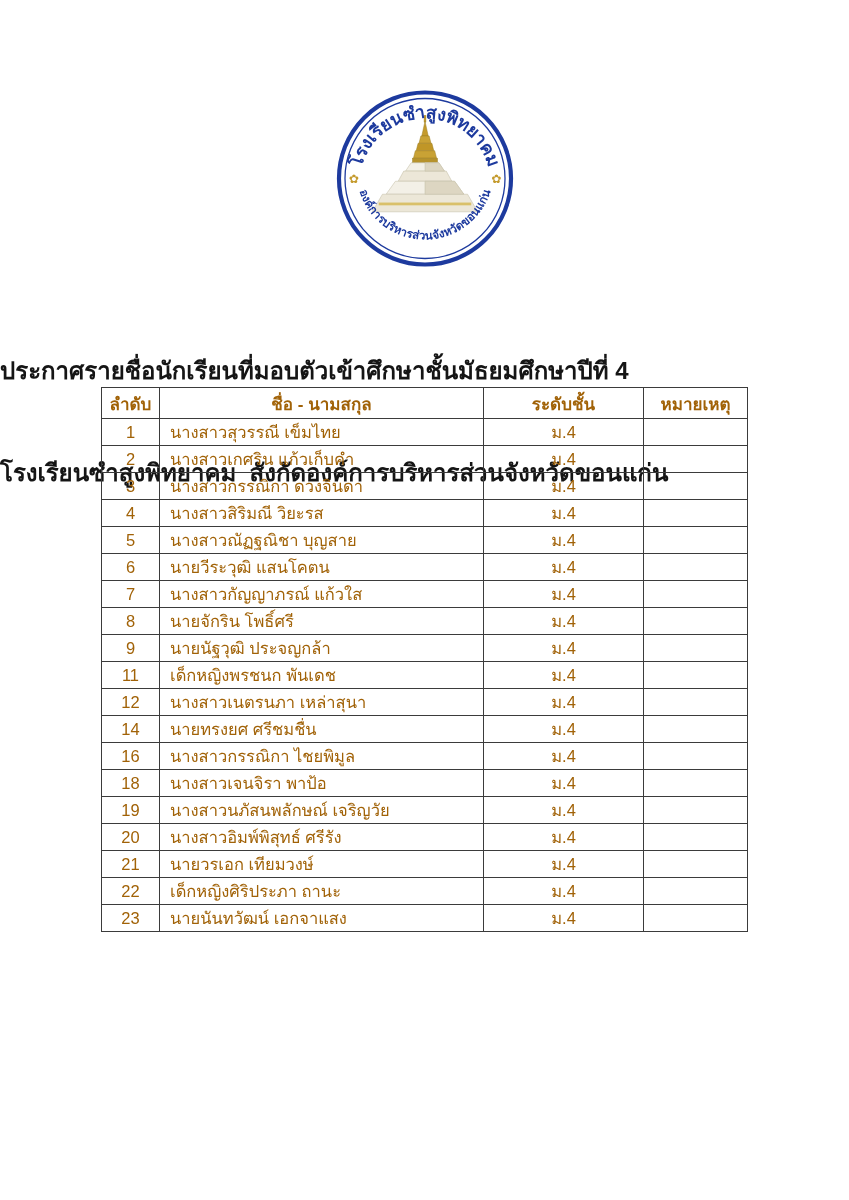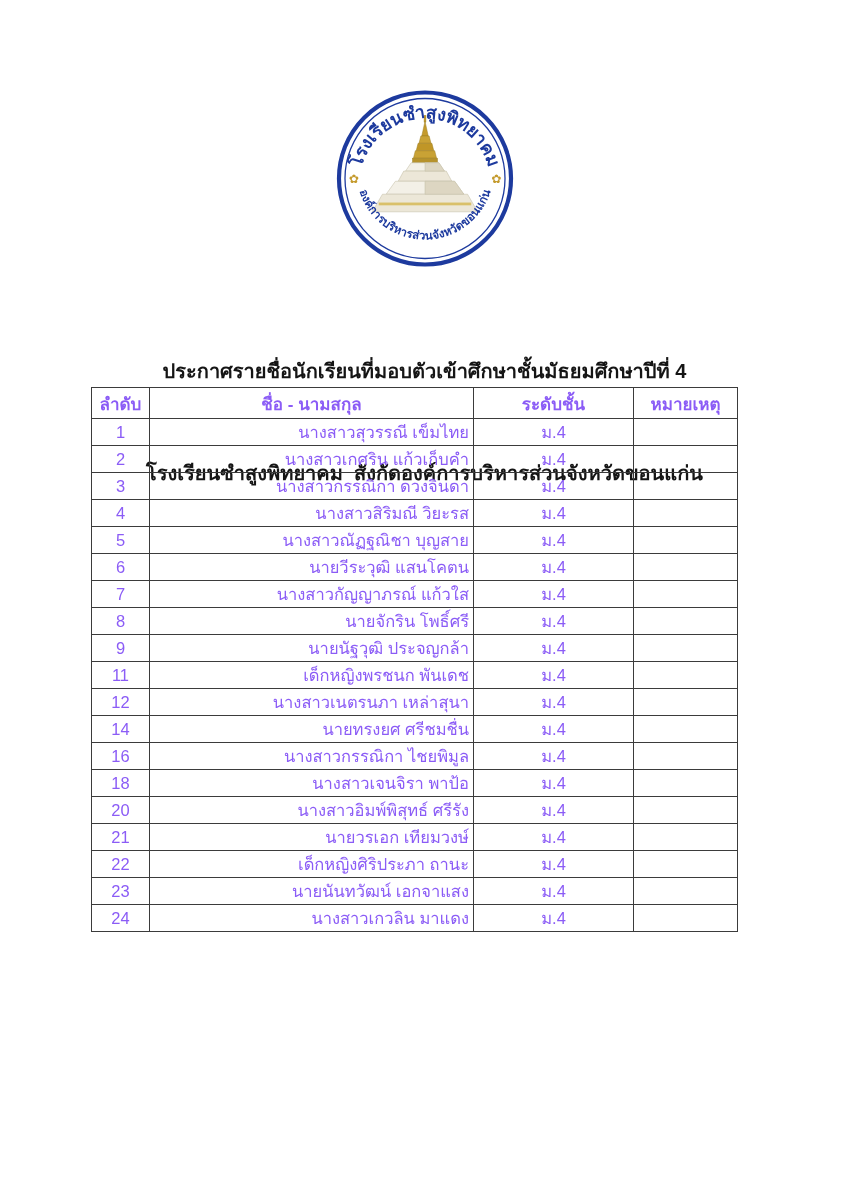--- a/index.html
+++ b/index.html
@@ -19,52 +19,51 @@
     left: 50%;
     transform: translateX(-50%);
     width: 190px;
     height: 185px;
   }
   .titles {
     position: absolute;
     top: 286px;
     left: 0;
     width: 100%;
-    text-align: center;
     font-weight: bold;
-    font-size: 20px;
+    font-size: 24px;
     line-height: 34px;
     color: #151515;
     white-space: pre;
   }
   table.roster {
     position: absolute;
-    left: 91px;
+    left: 101px;
     top: 387px;
     border-collapse: collapse;
     table-layout: fixed;
     width: 646px;
     font-size: 16.5px;
-    color: #8b5cf6;
+    color: #a16207;
     padding-left: 8px;
   }
   table.roster th, table.roster td {
     border: 1px solid #3b3b3b;
     padding: 0 4px;
     overflow: hidden;
     white-space: nowrap;
   }
   table.roster th {
     height: 31px;
     font-weight: bold;
     text-align: center;
     font-size: 17px;
   }
   table.roster td { height: 26.3px; text-align: center; }
-  table.roster td.name-cell { text-align: right; padding-left: 10px; }
+  table.roster td.name-cell { text-align: left; padding-left: 10px; }
 </style>
 </head>
 <body>
 
 <div class="page">
 
   <div class="logo">
     <svg viewBox="-100 -100 200 200" width="190" height="185">
       <circle cx="0" cy="0" r="93" fill="#ffffff" stroke="#1d3a9e" stroke-width="4.5"></circle>
       <circle cx="0" cy="0" r="86.5" fill="none" stroke="#1d3a9e" stroke-width="1.4"></circle>
@@ -219,20 +218,26 @@
   </tr>
 
 
   <tr>
     <td>18</td>
     <td class="name-cell">นางสาวเจนจิรา พาป้อ</td>
     <td>ม.4</td>
     <td></td>
   </tr>
 
+  <tr>
+    <td>19</td>
+    <td class="name-cell">นางสาวนภัสนพลักษณ์ เจริญวัย</td>
+    <td>ม.4</td>
+    <td></td>
+  </tr>
 
   <tr>
     <td>20</td>
     <td class="name-cell">นางสาวอิมพ์พิสุทธ์ ศรีรัง</td>
     <td>ม.4</td>
     <td></td>
   </tr>
 
   <tr>
     <td>21</td>
@@ -248,23 +253,17 @@
     <td></td>
   </tr>
 
   <tr>
     <td>23</td>
     <td class="name-cell">นายนันทวัฒน์ เอกจาแสง</td>
     <td>ม.4</td>
     <td></td>
   </tr>
 
-  <tr>
-    <td>24</td>
-    <td class="name-cell">นางสาวเกวลิน มาแดง</td>
-    <td>ม.4</td>
-    <td></td>
-  </tr>
 
 </tbody>
   </table>
 
 </div>
 
 </body></html>

